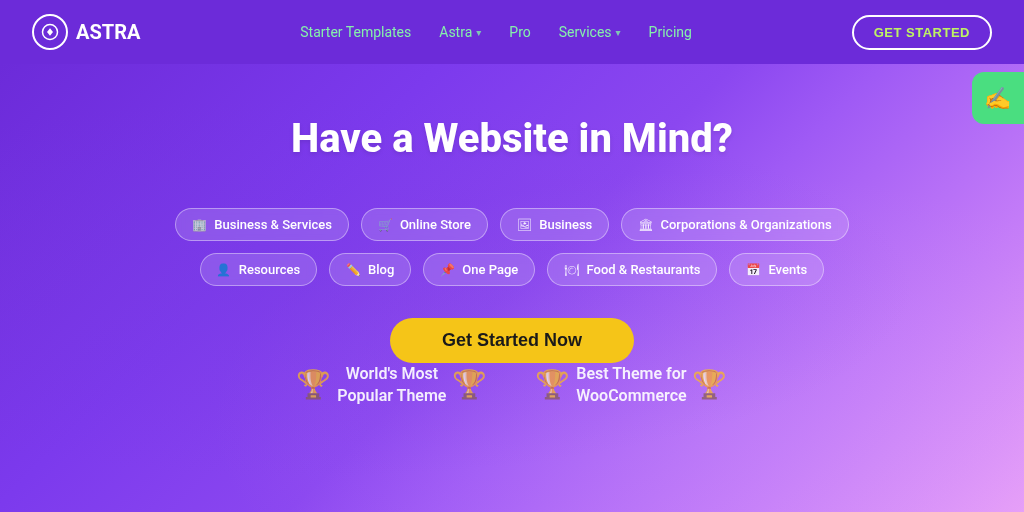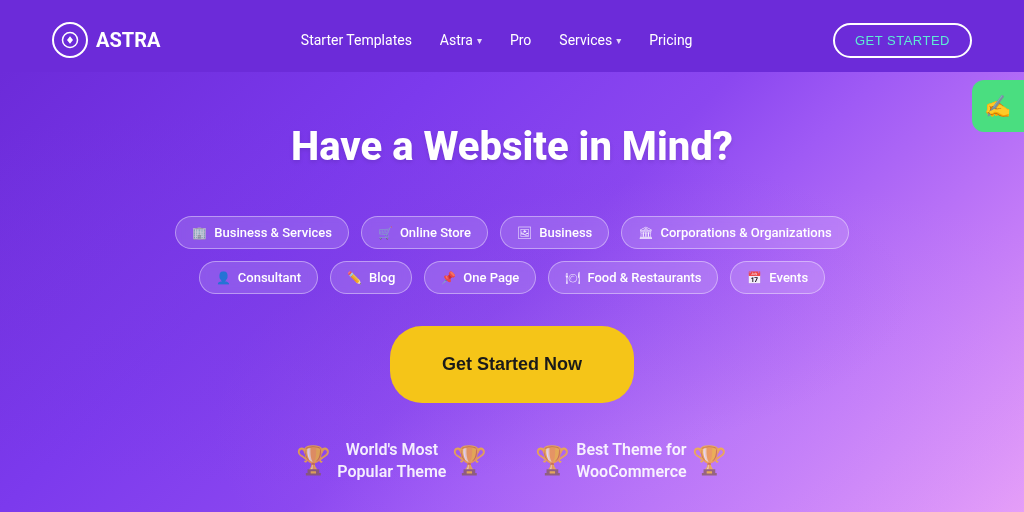--- a/index.html
+++ b/index.html
@@ -12,24 +12,23 @@
       background: #6c2bd9;
     }
 
     
     nav {
       position: relative;
       z-index: 10;
       display: flex;
       align-items: center;
       justify-content: space-between;
-      padding: 0 52px;
+      padding: 0 32px;
       height: 64px;
       background: transparent;
-      margin-top: 8px;
     }
 
     .logo {
       display: flex;
       align-items: center;
       gap: 8px;
       color: white;
       font-weight: 700;
       font-size: 20px;
       text-decoration: none;
@@ -48,42 +47,42 @@
     }
 
     .nav-links {
       display: flex;
       align-items: center;
       gap: 28px;
       list-style: none;
     }
 
     .nav-links li a {
-      color: #ffffff;
+      color: #86efac;
       text-decoration: none;
       font-size: 14px;
       font-weight: 400;
       display: flex;
       align-items: center;
       gap: 4px;
     }
 
     .nav-links li a .chevron {
       font-size: 10px;
       opacity: 0.8;
     }
 
     .get-started-btn {
       border: 2px solid white;
-      color: #5eead4;
+      color: #bef264;
       background: transparent;
       padding: 8px 20px;
       border-radius: 24px;
       font-size: 13px;
-      font-weight: 400;
+      font-weight: 700;
       cursor: pointer;
       letter-spacing: 0.5px;
       text-transform: uppercase;
     }
 
     
     .hero {
       position: relative;
       background: linear-gradient(135deg, #6c2bd9 0%, #7c3aed 30%, #8b47f0 50%, #9f5af5 60%, #c47cf8 80%, #e8a0f8 100%);
       height: 448px;
@@ -151,25 +150,24 @@
       opacity: 0.9;
     }
 
     
     .cta-btn {
       position: relative;
       background: #f5c518;
       color: #1a1a1a;
       border: none;
       border-radius: 32px;
-      padding: 28px 52px;
+      padding: 12px 52px;
       font-size: 18px;
       font-weight: 700;
       cursor: pointer;
-      margin-bottom: 36px;
     }
 
     
     .awards {
       position: relative;
       display: flex;
       gap: 48px;
       align-items: center;
     }
 
@@ -288,21 +286,21 @@
         <span>Business</span>
       </div>
       <div class="pill">
         <span class="pill-icon">🏛</span>
         <span>Corporations &amp; Organizations</span>
       </div>
     </div>
     <div class="categories-row">
       <div class="pill">
         <span class="pill-icon">👤</span>
-        <span>Consultant</span>
+        <span>Resources</span>
       </div>
       <div class="pill">
         <span class="pill-icon">✏️</span>
         <span>Blog</span>
       </div>
       <div class="pill">
         <span class="pill-icon">📌</span>
         <span>One Page</span>
       </div>
       <div class="pill">

